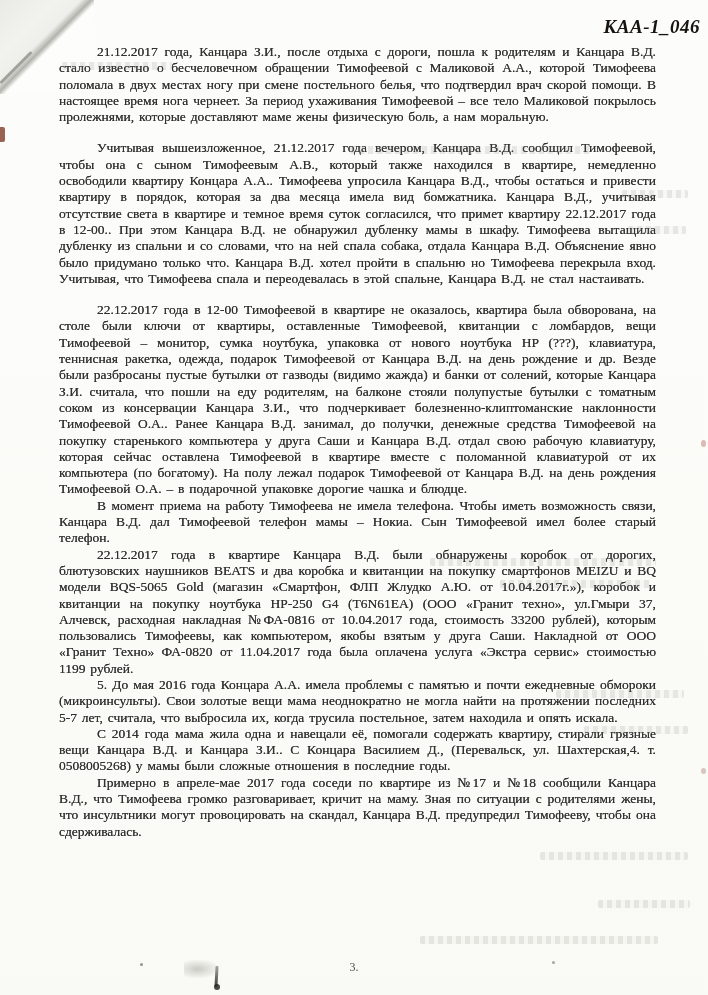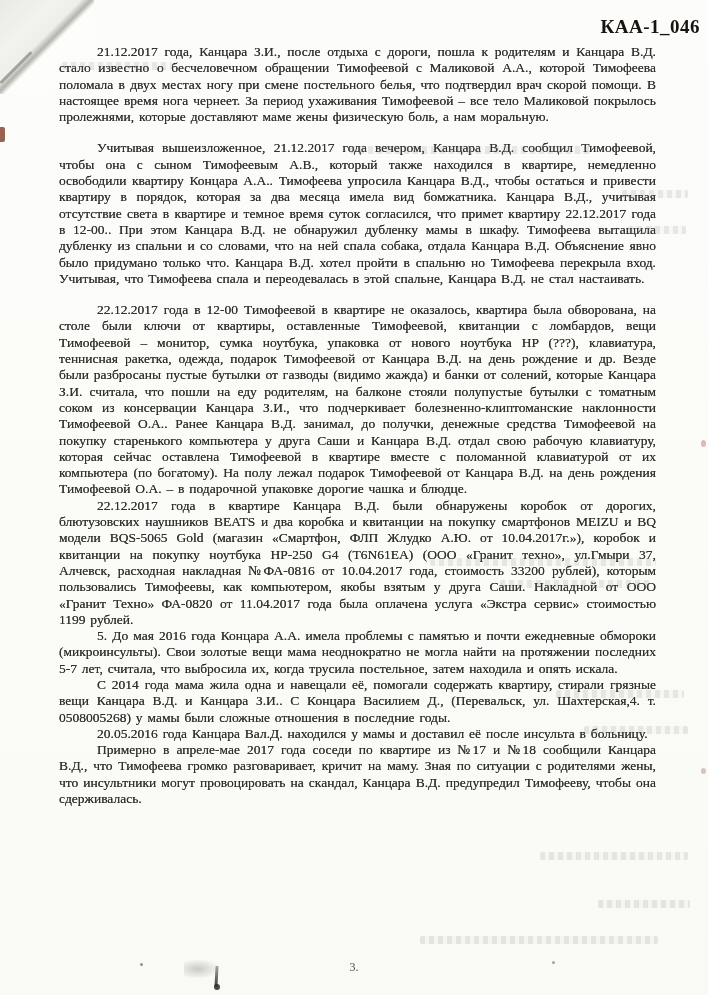--- a/index.html
+++ b/index.html
@@ -46,20 +46,21 @@
     position: absolute;
     left: 0; top: 127px;
     width: 5px; height: 15px;
     background: #874736;
     opacity: .85;
     border-radius: 0 2px 2px 0;
   }
   .header-code {
     position: absolute;
     top: 16px; right: 8px;
+    font-style: italic;
     font-weight: bold;
     font-size: 19px;
     letter-spacing: .5px;
     color: #17130e;
   }
   .textblock {
     position: absolute;
     left: 59px; top: 44px;
     width: 597px;
     text-align: justify;
@@ -133,24 +134,24 @@
   <div class="corner-fold"></div>
   <div class="corner-streak"></div>
   <div class="edge-mark"></div>
 
   <div class="header-code">КАА-1_046</div>
 
   <div class="textblock">
     <p>21.12.2017 года, Канцара З.И., после отдыха с дороги, пошла к родителям и Канцара В.Д. стало известно о бесчеловечном обращении Тимофеевой с Маликовой А.А., которой Тимофеева поломала в двух местах ногу при смене постельного белья, что подтвердил врач скорой помощи. В настоящее время нога чернеет. За период ухаживания Тимофеевой – все тело Маликовой покрылось пролежнями, которые доставляют маме жены физическую боль, а нам моральную.</p>
     <p class="gap-before">Учитывая вышеизложенное, 21.12.2017 года вечером, Канцара В.Д. сообщил Тимофеевой, чтобы она с сыном Тимофеевым А.В., который также находился в квартире, немедленно освободили квартиру Концара А.А.. Тимофеева упросила Канцара В.Д., чтобы остаться и привести квартиру в порядок, которая за два месяца имела вид бомжатника. Канцара В.Д., учитывая отсутствие света в квартире и темное время суток согласился, что примет квартиру 22.12.2017 года в 12-00.. При этом Канцара В.Д. не обнаружил дубленку мамы в шкафу. Тимофеева вытащила дубленку из спальни и со словами, что на ней спала собака, отдала Канцара В.Д. Объяснение явно было придумано только что. Канцара В.Д. хотел пройти в спальню но Тимофеева перекрыла вход. Учитывая, что Тимофеева спала и переодевалась в этой спальне, Канцара В.Д. не стал настаивать.</p>
     <p class="gap-before">22.12.2017 года в 12-00 Тимофеевой в квартире не оказалось, квартира была обворована, на столе были ключи от квартиры, оставленные Тимофеевой, квитанции с ломбардов, вещи Тимофеевой – монитор, сумка ноутбука, упаковка от нового ноутбука HP (???), клавиатура, теннисная ракетка, одежда, подарок Тимофеевой от Канцара В.Д. на день рождение и др. Везде были разбросаны пустые бутылки от газводы (видимо жажда) и банки от солений, которые Канцара З.И. считала, что пошли на еду родителям, на балконе стояли полупустые бутылки с томатным соком из консервации Канцара З.И., что подчеркивает болезненно-клиптоманские наклонности Тимофеевой О.А.. Ранее Канцара В.Д. занимал, до получки, денежные средства Тимофеевой на покупку старенького компьютера у друга Саши и Канцара В.Д. отдал свою рабочую клавиатуру, которая сейчас оставлена Тимофеевой в квартире вместе с поломанной клавиатурой от их компьютера (по богатому). На полу лежал подарок Тимофеевой от Канцара В.Д. на день рождения Тимофеевой О.А. – в подарочной упаковке дорогие чашка и блюдце.</p>
+    <p>В момент приема на работу Тимофеева не имела телефона. Чтобы иметь возможность связи, Канцара В.Д. дал Тимофеевой телефон мамы – Нокиа. Сын Тимофеевой имел более старый телефон.</p>
     <p>22.12.2017 года в квартире Канцара В.Д. были обнаружены коробок от дорогих, блютузовских наушников BEATS и два коробка и квитанции на покупку смартфонов MEIZU и BQ модели BQS-5065 Gold (магазин «Смартфон, ФЛП Жлудко А.Ю. от 10.04.2017г.»), коробок и квитанции на покупку ноутбука HP-250 G4 (T6N61EA) (ООО «Гранит техно», ул.Гмыри 37, Алчевск, расходная накладная №ФА-0816 от 10.04.2017 года, стоимость 33200 рублей), которым пользовались Тимофеевы, как компьютером, якобы взятым у друга Саши. Накладной от ООО «Гранит Техно» ФА-0820 от 11.04.2017 года была оплачена услуга «Экстра сервис» стоимостью 1199 рублей.</p>
     <p>5. До мая 2016 года Концара А.А. имела проблемы с памятью и почти ежедневные обмороки (микроинсульты). Свои золотые вещи мама неоднократно не могла найти на протяжении последних 5-7 лет, считала, что выбросила их, когда трусила постельное, затем находила и опять искала.</p>
     <p>С 2014 года мама жила одна и навещали её, помогали содержать квартиру, стирали грязные вещи Канцара В.Д. и Канцара З.И.. С Концара Василием Д., (Перевальск, ул. Шахтерская,4. т. 0508005268) у мамы были сложные отношения в последние годы.</p>
-    <p>20.05.2016 года Канцара Вал.Д. находился у мамы и доставил её после инсульта в больницу.</p>
     <p>Примерно в апреле-мае 2017 года соседи по квартире из №17 и №18 сообщили Канцара В.Д., что Тимофеева громко разговаривает, кричит на маму. Зная по ситуации с родителями жены, что инсультники могут провоцировать на скандал, Канцара В.Д. предупредил Тимофееву, чтобы она сдерживалась.</p>
   </div>
 
   <div class="bleed" style="left:62px;  top:62px;  width:110px;"></div>
   <div class="bleed" style="left:350px; top:146px; width:240px;"></div>
   <div class="bleed" style="left:622px; top:190px; width:66px;"></div>
   <div class="bleed" style="left:628px; top:226px; width:58px;"></div>
   <div class="bleed" style="left:430px; top:558px; width:226px;"></div>
   <div class="bleed" style="left:500px; top:580px; width:150px;"></div>
   <div class="bleed" style="left:556px; top:690px; width:128px;"></div>

